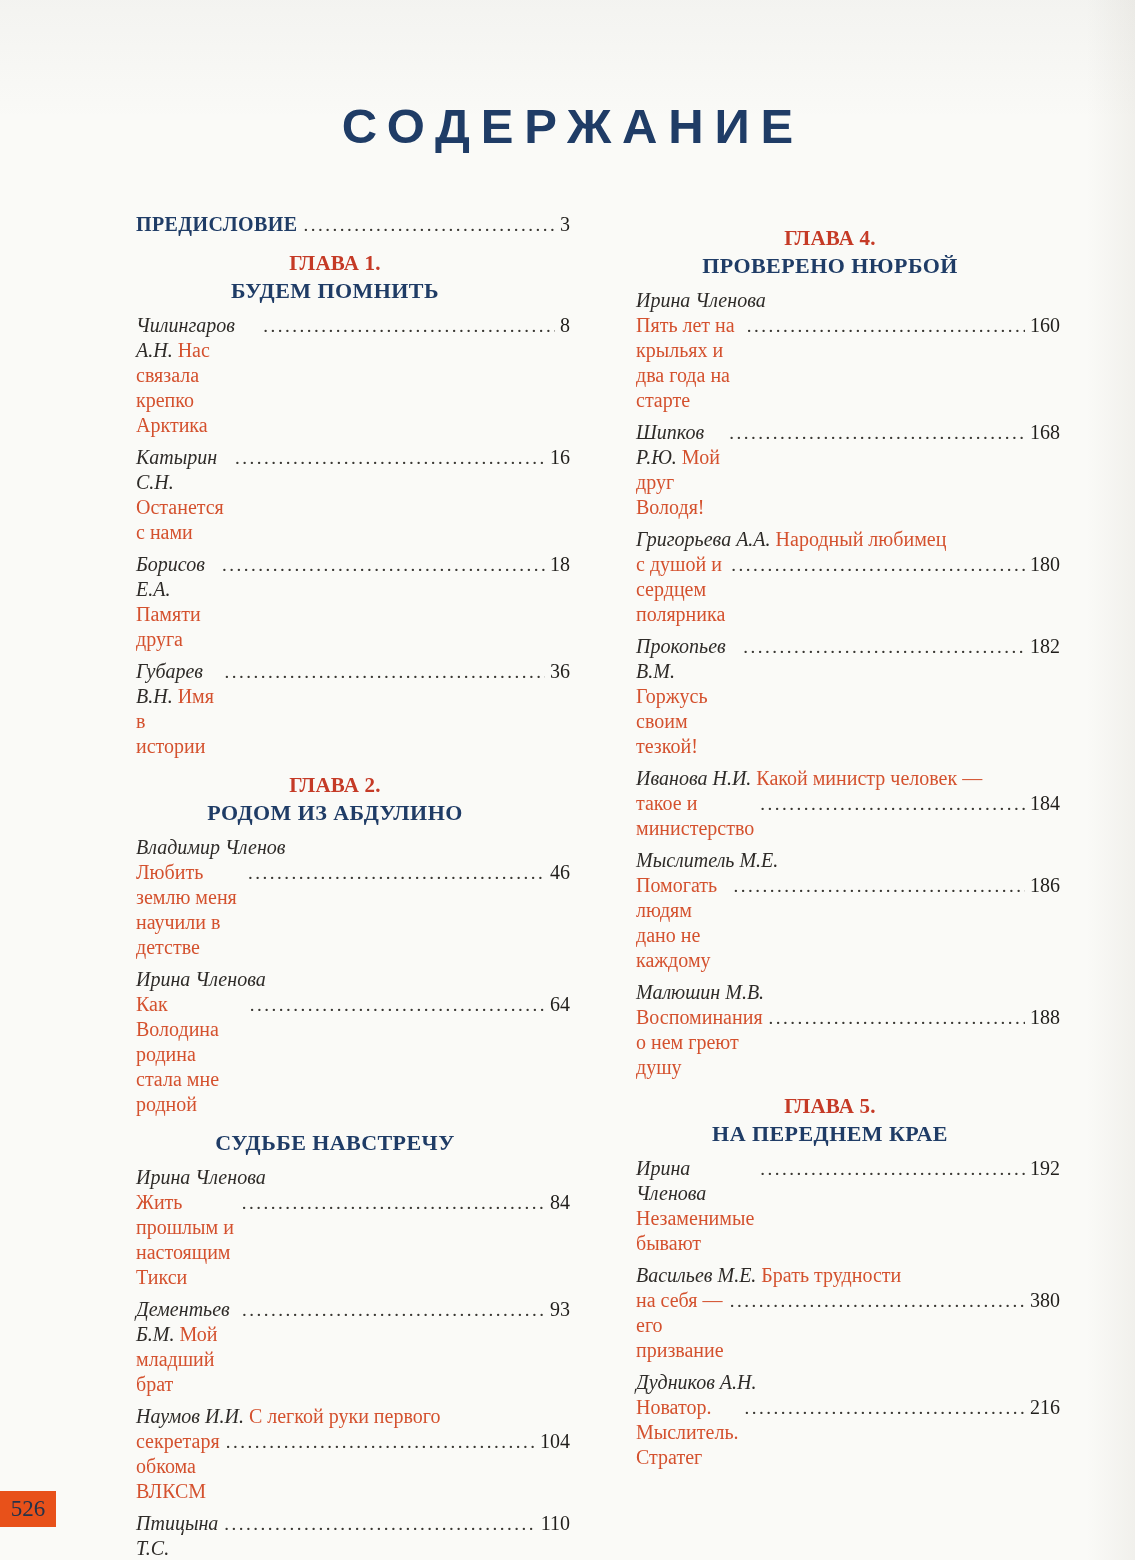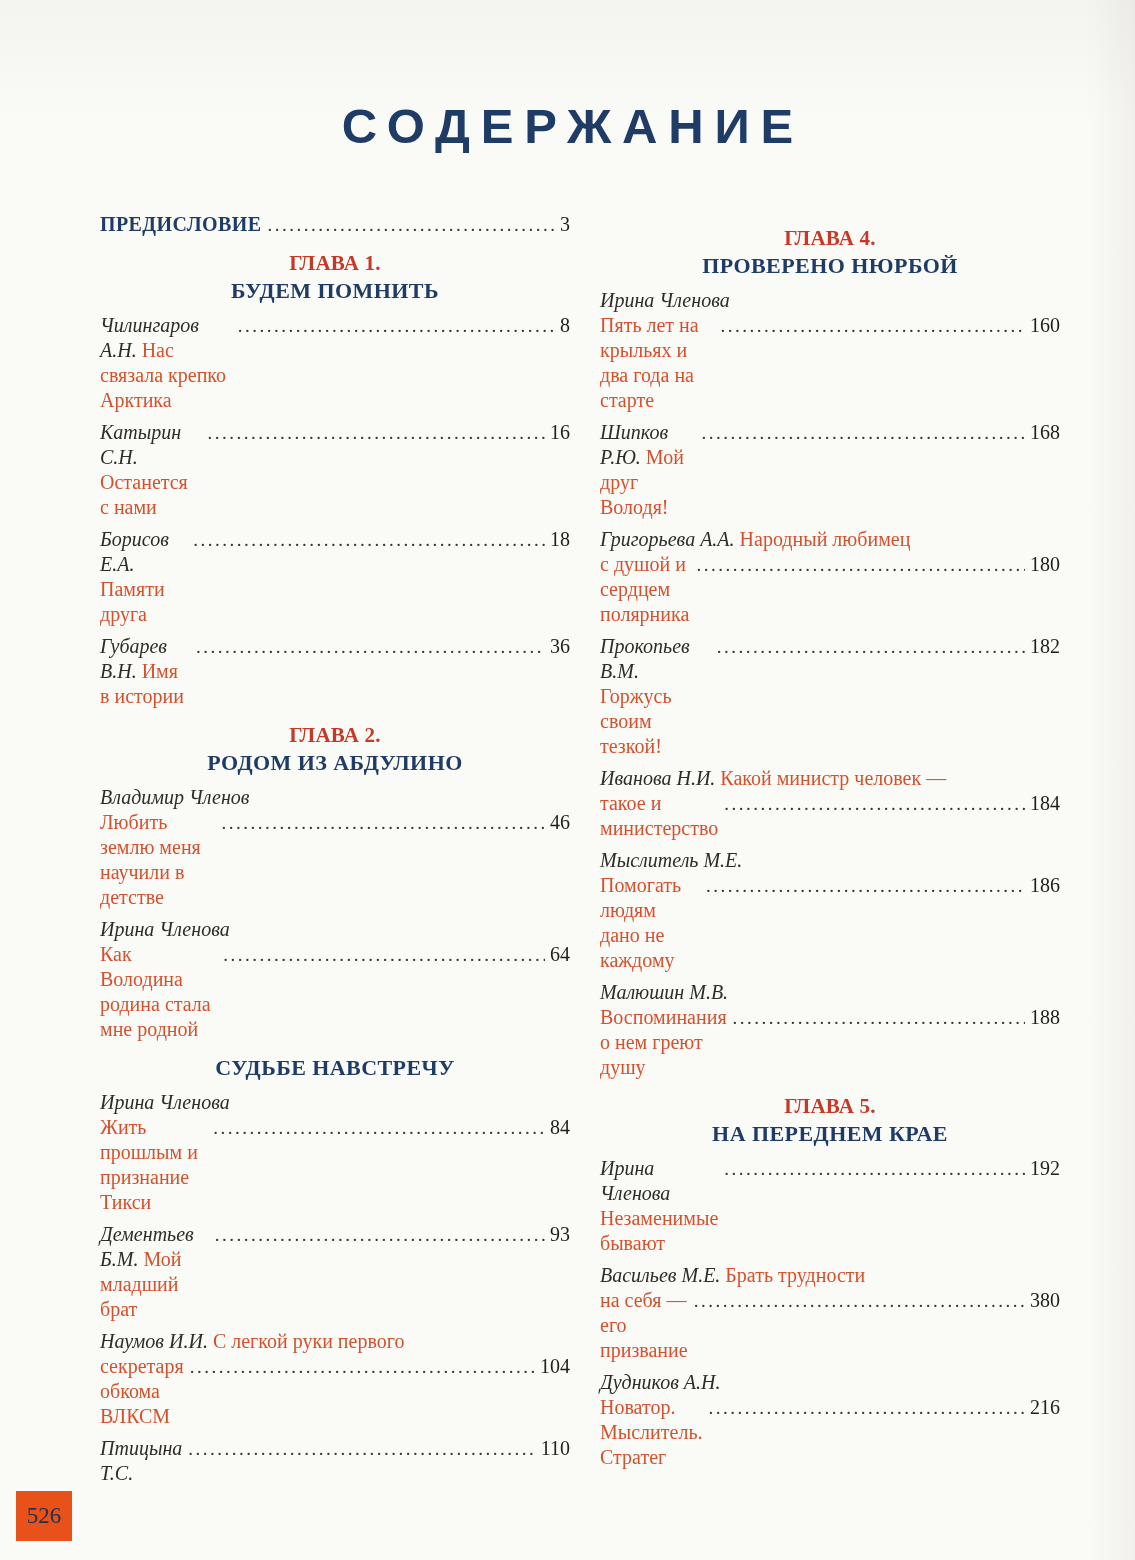--- a/index.html
+++ b/index.html
@@ -34,42 +34,42 @@
 
   .toc-wrap{
     display:flex;
     margin:56px 75px 0 100px;
     gap:30px;
   }
   .toc-col{flex:0 0 470px;max-width:470px;}
   .toc-col.right{flex:1 1 auto;max-width:460px;}
 
   .entry{font-size:20px;line-height:25px;margin-bottom:7px;}
-  .entry-line{display:flex;align-items:baseline;}
+  .entry-line{display:flex;align-items:baseline;margin-left:36px;}
   .line-text{white-space:pre-wrap;}
   .seg-author{font-style:italic;color:var(--author-ink);}
   .seg-red{color:var(--entry-red);}
   .seg-navy-bold{font-weight:bold;color:var(--navy);letter-spacing:0.02em;}
   .seg-navy{color:#27405f;}
   .leader{
     flex:1 1 auto;overflow:hidden;white-space:nowrap;
     color:var(--leader-ink);margin:0 5px 0 6px;min-width:14px;
   }
   .leader::after{
     content:"................................................................................................................................";
     letter-spacing:2.5px;font-size:19px;
   }
   .pageno{color:#201e1b;}
 
   .chapter{text-align:center;font-weight:bold;margin:12px 0 8px 0;}
   .chapter-num{color:var(--chapter-red);font-size:21px;line-height:28px;letter-spacing:0.01em;}
   .chapter-title{color:var(--navy);font-size:22px;line-height:28px;letter-spacing:0.02em;text-align:center;}
 
   .page-badge{
-    position:absolute;left:16px;top:1491px;width:56px;height:50px;
+    position:absolute;left:0;top:1491px;width:56px;height:36px;
     background:var(--page-box);
     display:flex;align-items:center;justify-content:center;
     font-size:23px;color:var(--badge-text);
   }
 </style>
 </head>
 <body>
 
 <div class="scan-shade-top"></div>
 <div class="scan-shade-right"></div>
@@ -156,21 +156,21 @@
   <div class="chapter">
     <div class="chapter-title">СУДЬБЕ НАВСТРЕЧУ</div>
   </div>
 
   <div class="entry">
   <div class="entry-line">
     <span class="line-text"><span class="seg-author">Ирина Членова</span></span>
   </div>
 
   <div class="entry-line">
-    <span class="line-text"><span class="seg-red">Жить прошлым и признание Тикси</span></span>
+    <span class="line-text"><span class="seg-red">Жить прошлым и настоящим Тикси</span></span>
   <span class="leader"></span>
           <span class="pageno">84</span>
         </div>
 </div>
 
   <div class="entry">
   <div class="entry-line">
     <span class="line-text"><span class="seg-author">Дементьев Б.М. </span><span class="seg-red">Мой младший брат</span></span>
   <span class="leader"></span>
           <span class="pageno">93</span>

